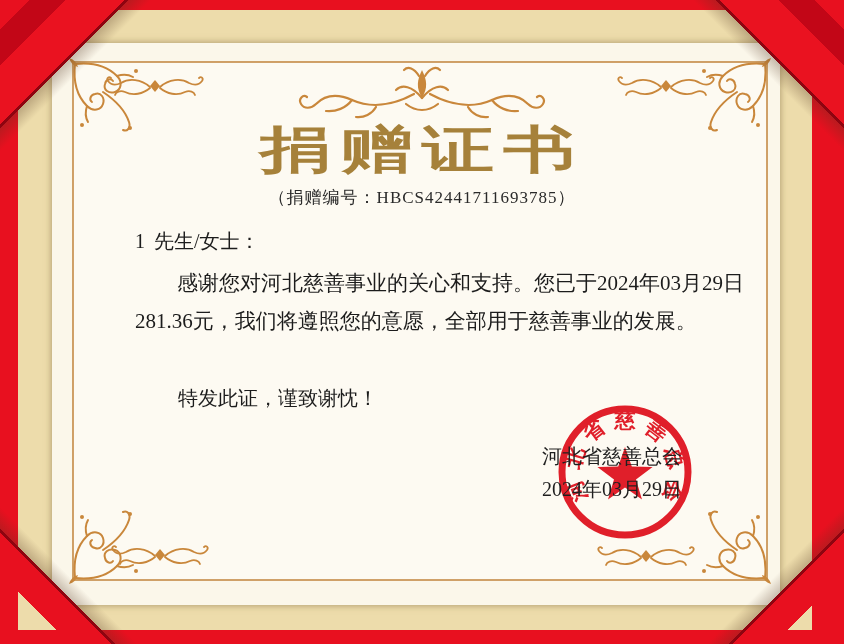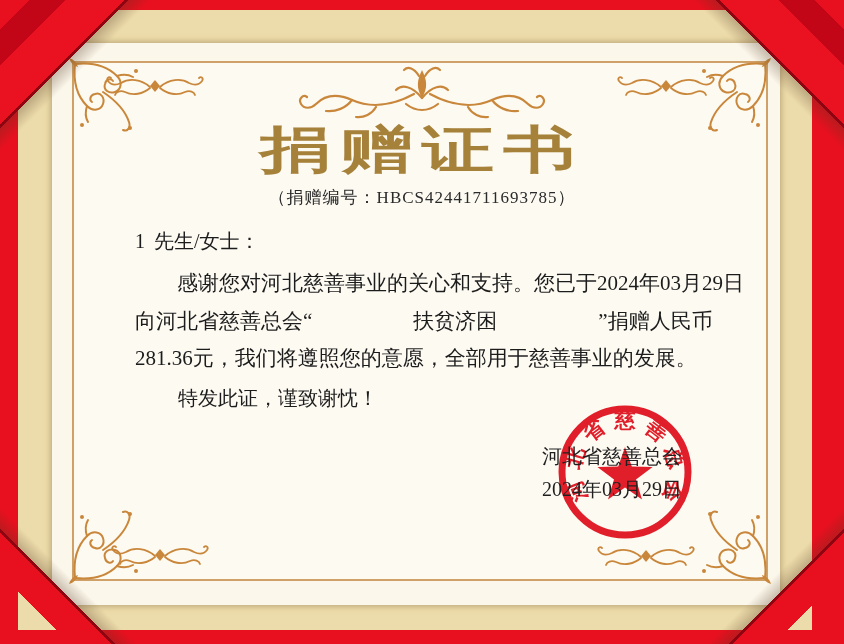--- a/index.html
+++ b/index.html
@@ -114,23 +114,20 @@
 
   <div class="title">捐赠证书</div>
   <div class="cert-no">（捐赠编号：HBCS42441711693785）</div>
 
   <div class="greeting">
     <span>1</span><span class="salut">先生/女士：</span>
   </div>
 
   <div class="body-para">
     <div class="para-line indent">感谢您对河北慈善事业的关心和支持。您已于2024年03月29日</div>
-    <div class="para-line">
-      <span>向河北省慈善总会“</span><span class="project">扶贫济困</span><span>”捐赠人民币</span>
-    </div>
     <div class="para-line">281.36元，我们将遵照您的意愿，全部用于慈善事业的发展。</div>
   </div>
 
   <div class="closing">特发此证，谨致谢忱！</div>
 
   <svg class="seal" width="140" height="140" viewBox="0 0 140 140">
     <circle cx="70" cy="70" r="63" fill="none" stroke="#de0f1b" stroke-width="7"></circle>
     <polygon points="70,45 76.8,64.6 97.6,65 81,77.6 87,97.5 70,85.6 53,97.5 59,77.6 42.4,65 63.2,64.6" fill="#de0f1b"></polygon>
     <path id="sealArc" d="M33.1 95.8 A45 45 0 1 1 106.9 95.8" fill="none"></path>
     <text font-size="21" font-weight="bold" fill="#de0f1b" font-family="Liberation Serif, DejaVu Serif, serif">

